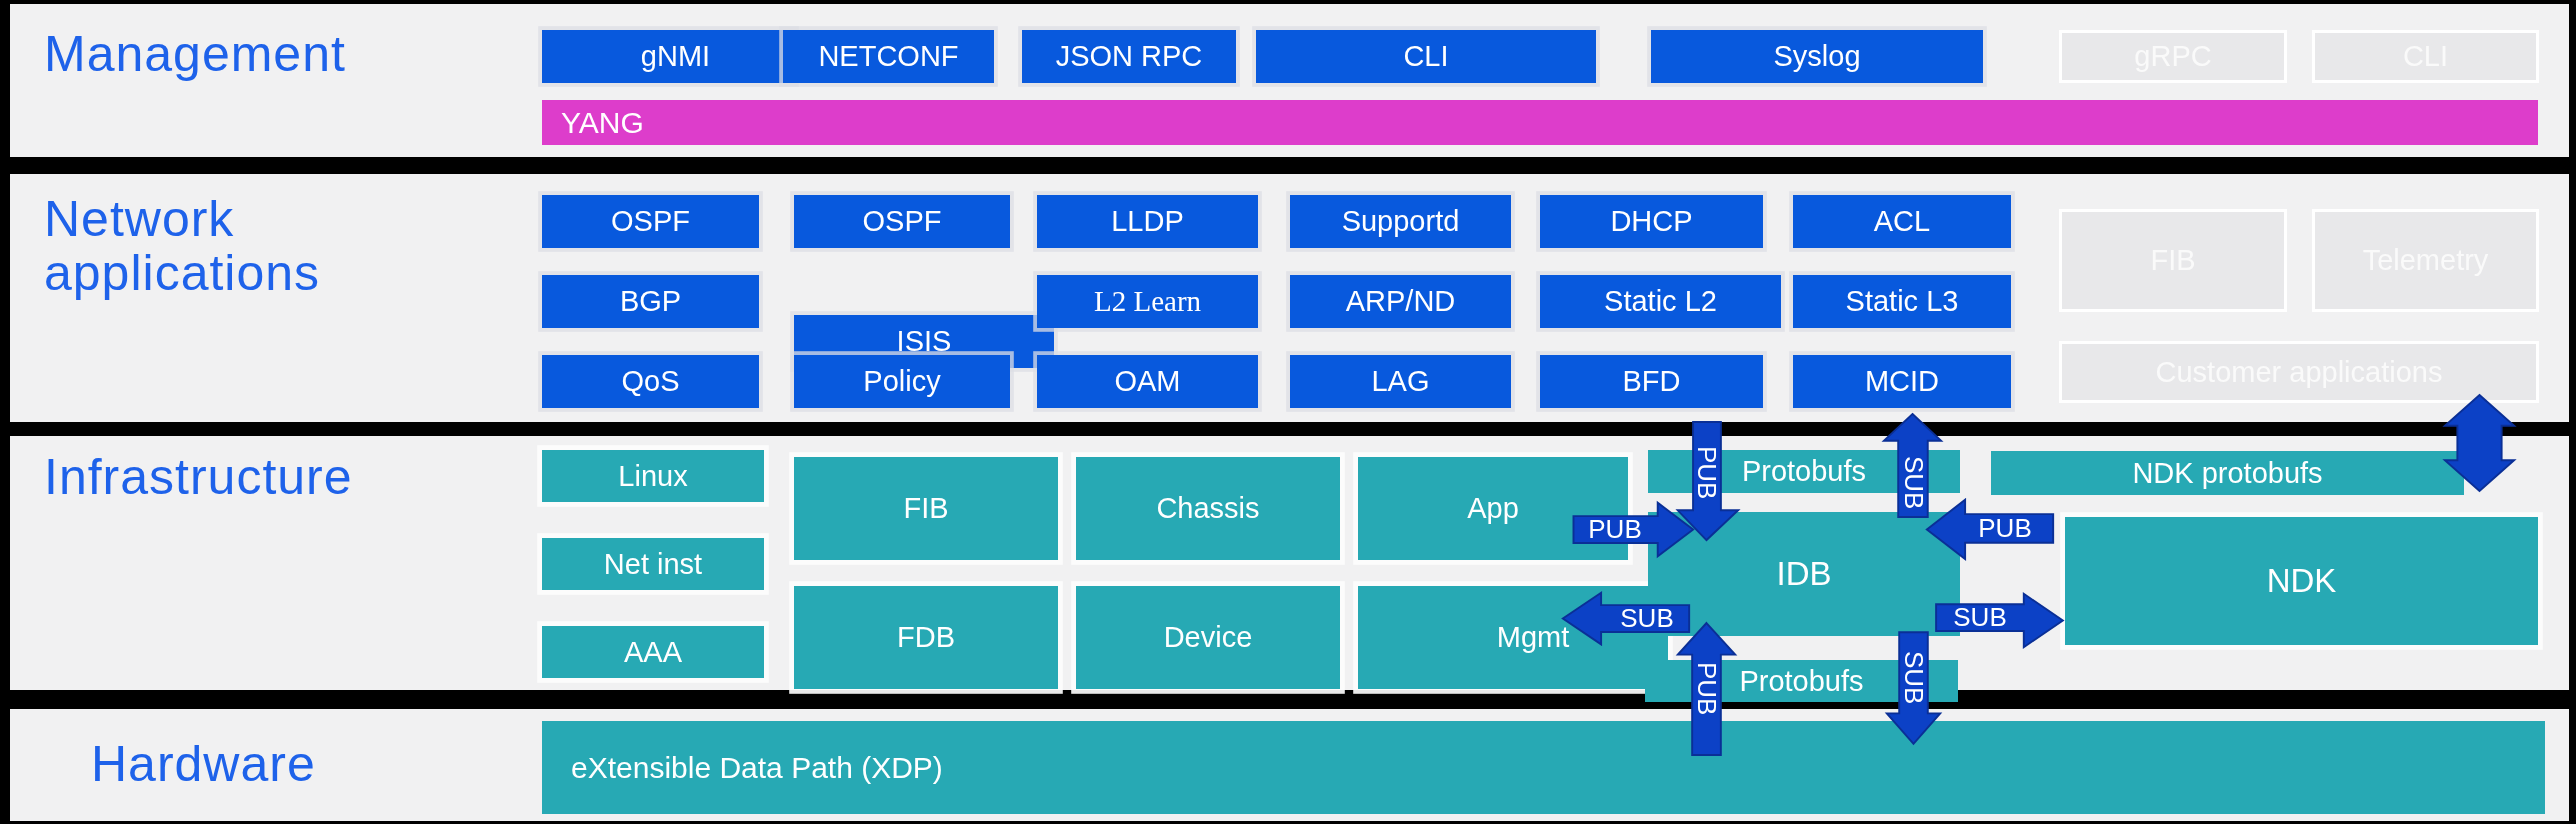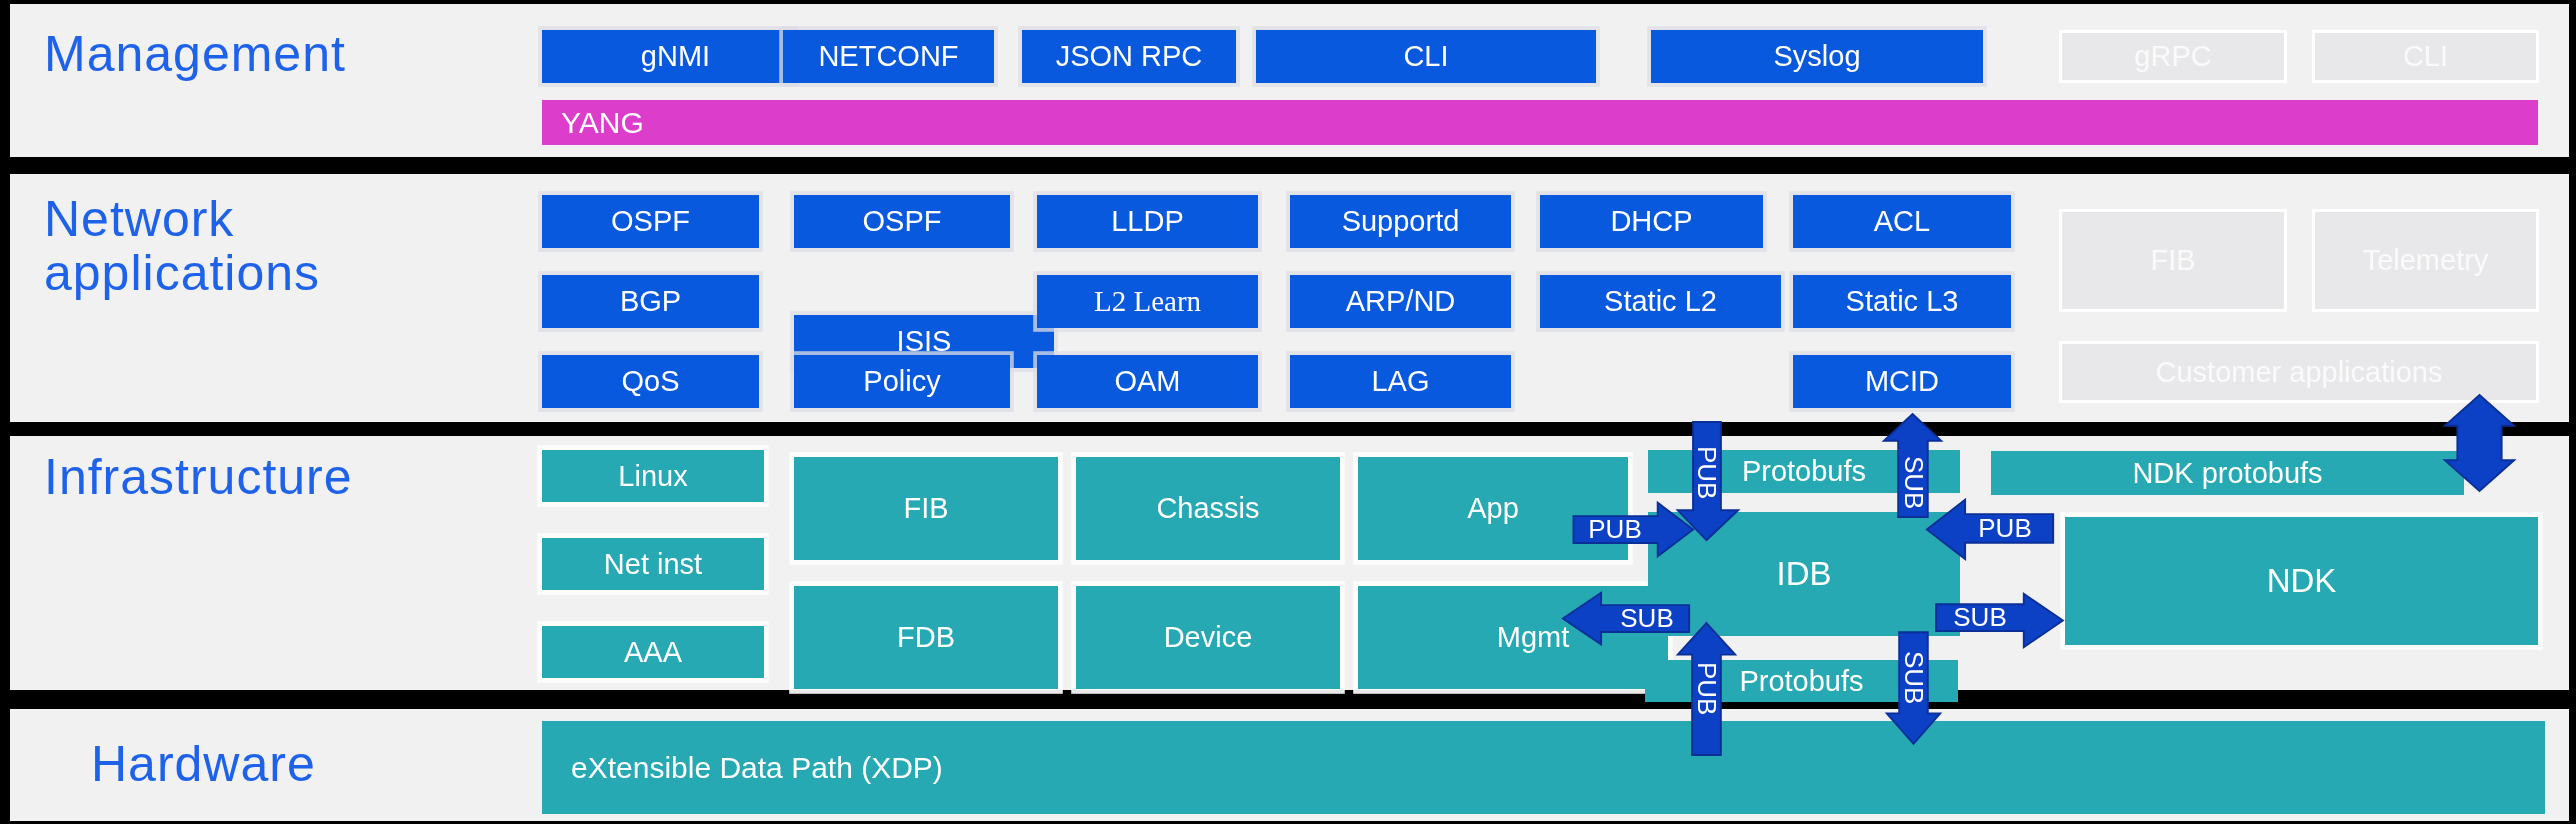--- a/index.html
+++ b/index.html
@@ -59,20 +59,21 @@
   <div class="bx blue" style="left:794px;top:275px;width:260px;height:53px;margin-top:40px;">ISIS</div>
   <div class="bx blue" style="left:1037px;top:275px;width:221px;height:53px;font-family:Liberation Serif, serif;">L2 Learn</div>
   <div class="bx blue" style="left:1290px;top:275px;width:221px;height:53px;">ARP/ND</div>
   <div class="bx blue" style="left:1540px;top:275px;width:241px;height:53px;">Static L2</div>
   <div class="bx blue" style="left:1793px;top:275px;width:218px;height:53px;">Static L3</div>
 
   <div class="bx blue" style="left:542px;top:355px;width:217px;height:53px;">QoS</div>
   <div class="bx blue" style="left:794px;top:355px;width:216px;height:53px;">Policy</div>
   <div class="bx blue" style="left:1037px;top:355px;width:221px;height:53px;">OAM</div>
   <div class="bx blue" style="left:1290px;top:355px;width:221px;height:53px;">LAG</div>
+  <div class="bx blue" style="left:1540px;top:355px;width:223px;height:53px;">BFD</div>
   <div class="bx blue" style="left:1793px;top:355px;width:218px;height:53px;">MCID</div>
 
   <div class="bx grayb" style="left:2059px;top:209px;width:228px;height:103px;">FIB</div>
   <div class="bx grayb" style="left:2312px;top:209px;width:227px;height:103px;">Telemetry</div>
   <div class="bx grayb" style="left:2059px;top:341px;width:480px;height:62px;">Customer applications</div>
 
   <div class="panel" style="top:436px;height:254px;"></div>
   <div class="title" style="left:44px;top:450px;">Infrastructure</div>
 
   <div class="bx teal" style="left:542px;top:450px;width:222px;height:52px;">Linux</div>

